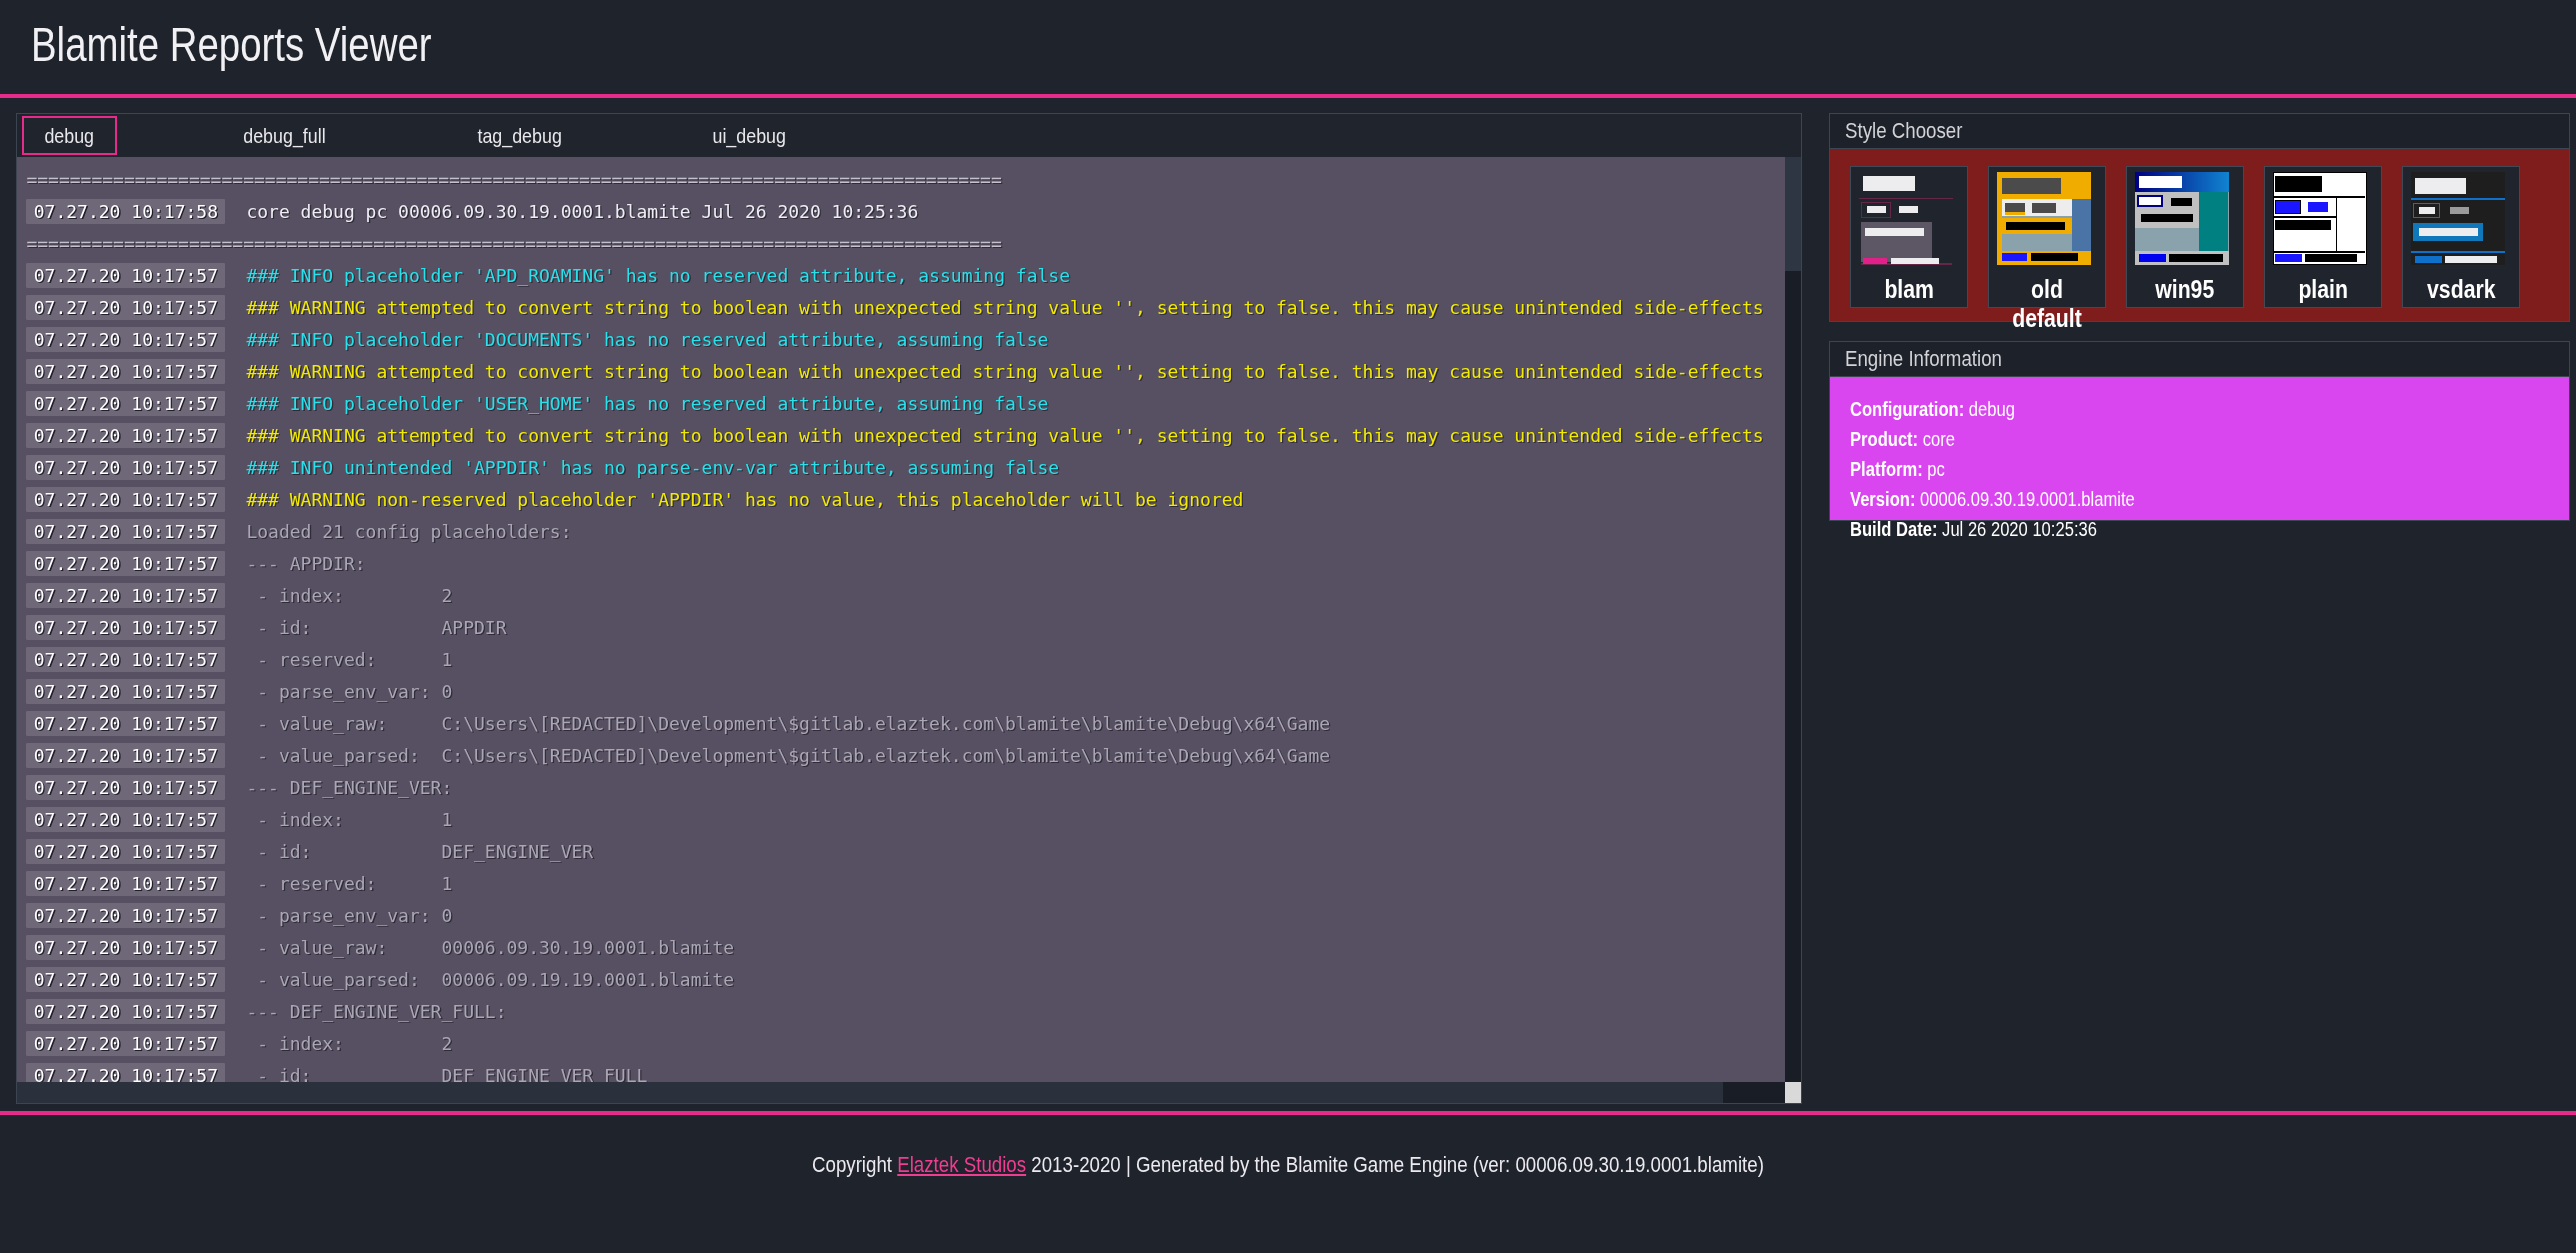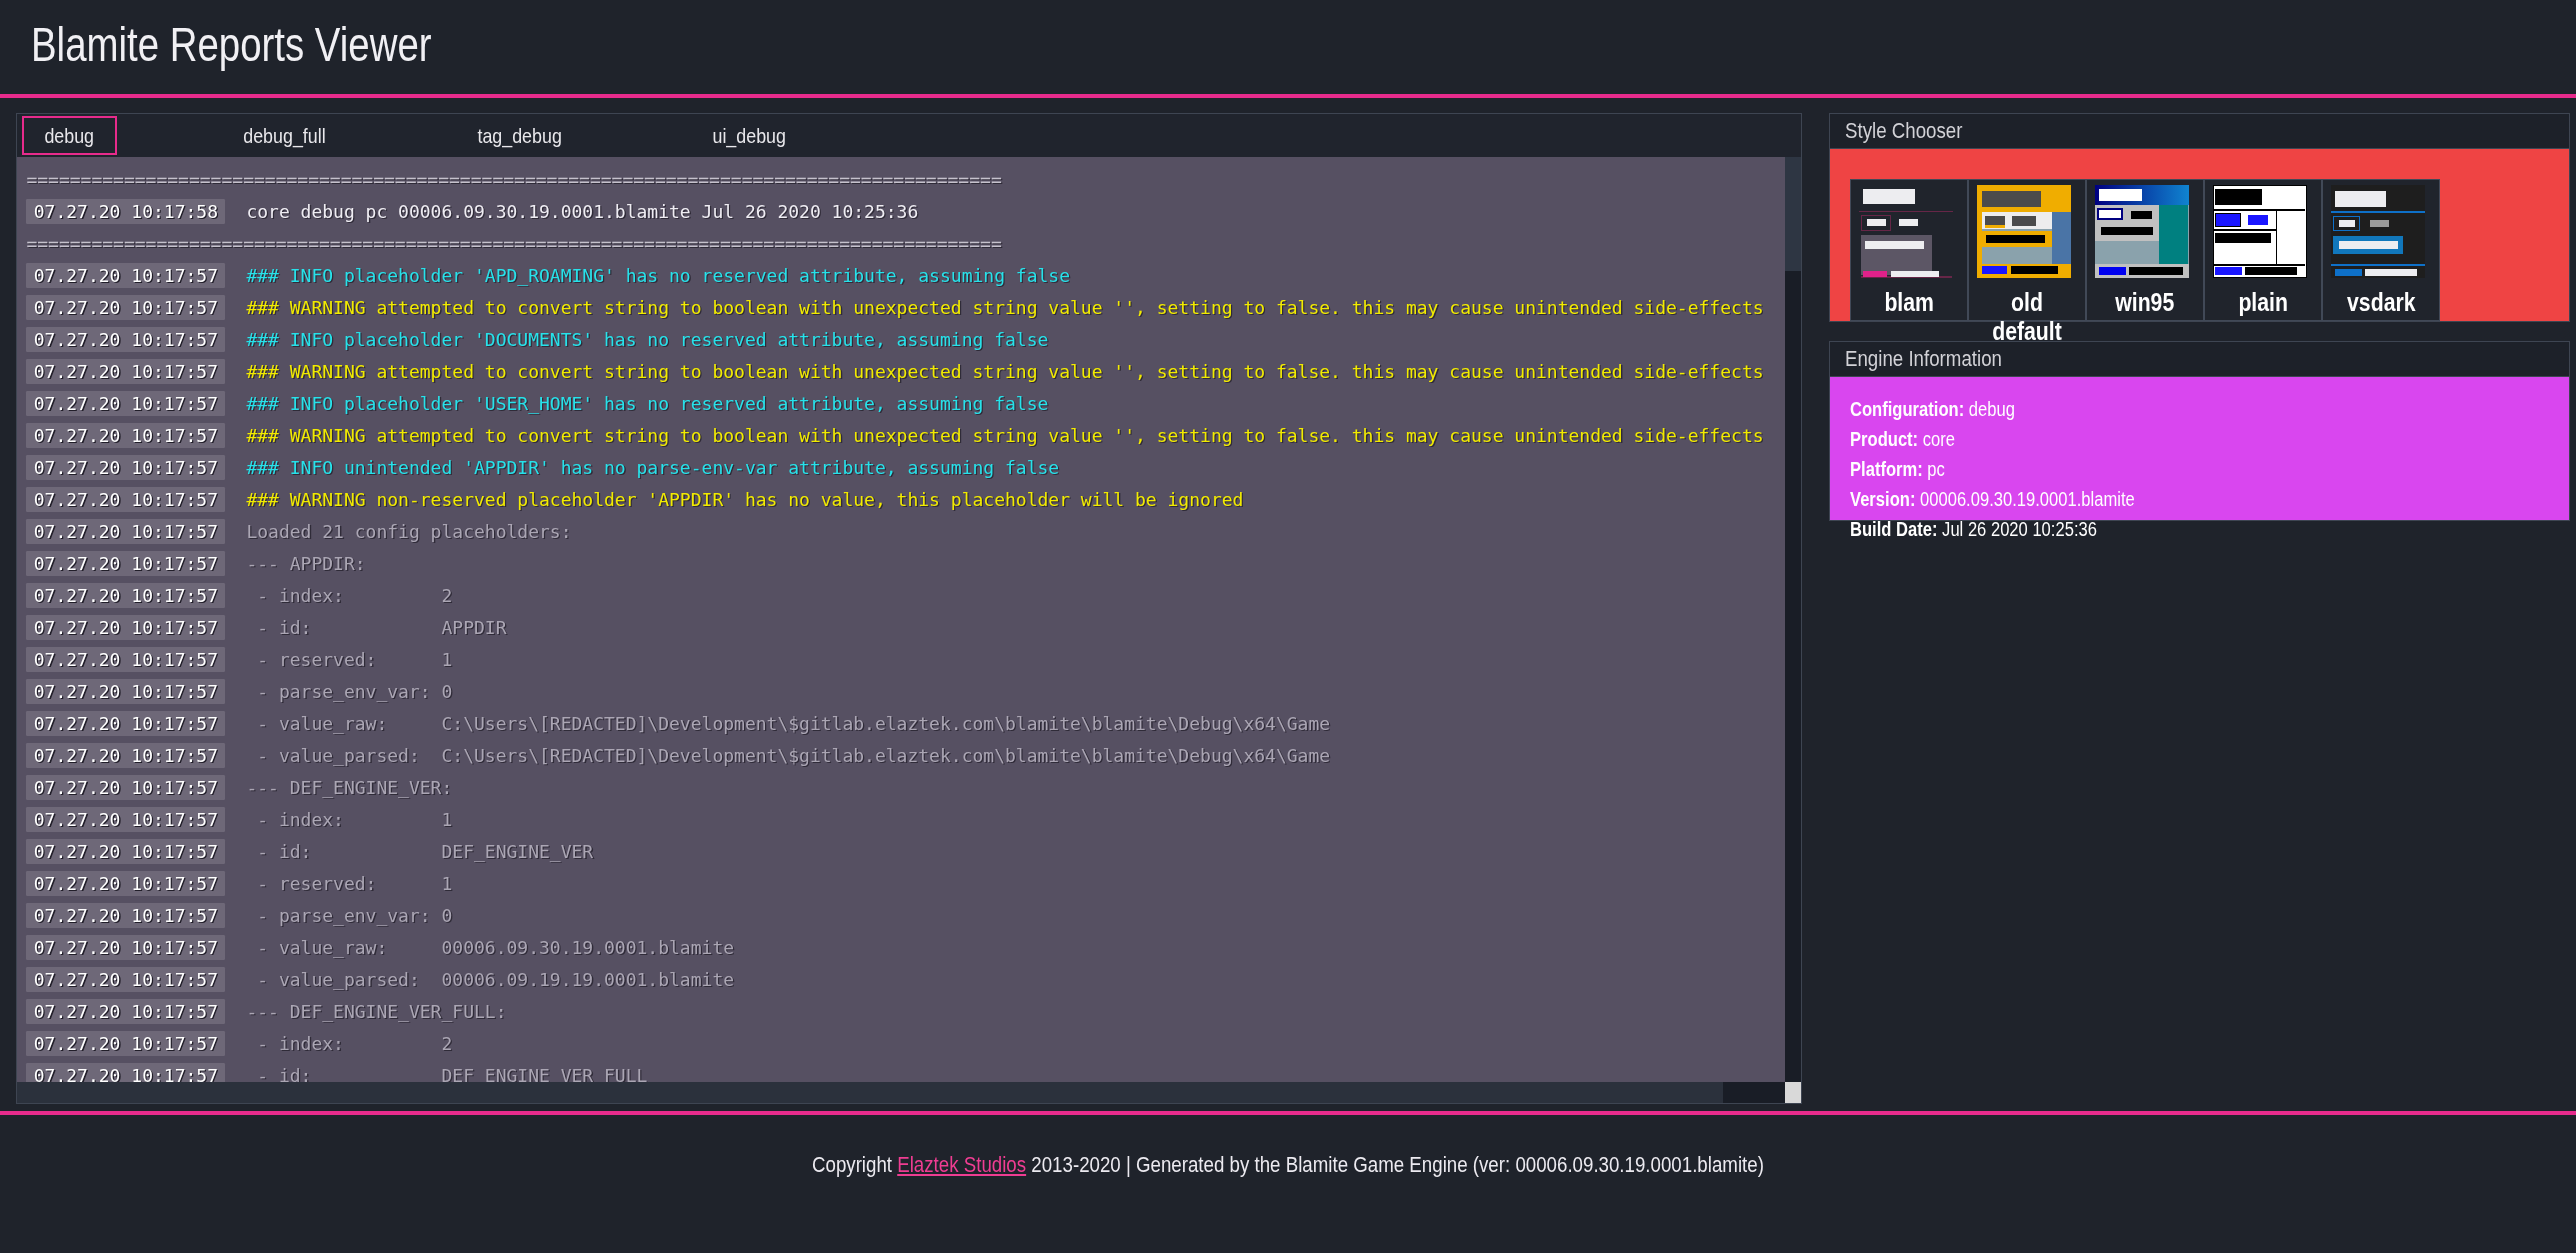--- a/index.html
+++ b/index.html
@@ -40,27 +40,27 @@
   .lvl-plain  { color:#aba6b4; }
 
   
   #v-scrollbar { position:absolute; top:43px; right:0; bottom:21.5px; width:16px; background:#191d26; }
   #v-thumb { position:absolute; top:0; left:0; width:16px; height:114px; background:#2e3643; }
   #h-scrollbar { position:absolute; left:0; right:16px; bottom:0; height:21.5px; background:#191d26; }
   #h-thumb { position:absolute; left:0; top:0; bottom:0; right:62px; background:#2b313c; }
   #scroll-corner { position:absolute; right:0; bottom:0; width:16px; height:21.5px; background:#d9d9d9; }
 
   
-  .panel { position:absolute; left:1829px; width:741px; border:1.3px solid #3e4552; background:#ef4444; }
+  .panel { position:absolute; left:1829px; width:741px; border:1.3px solid #3e4552; background:#7f1d1d; }
   #style-chooser-panel { top:113px; height:209px; }
   #engine-info-panel   { top:341px; height:180px; background:#d946ef; }
   .panel-header { height:35px; background:#1d2129; border-bottom:1.3px solid #3e4552;
                   color:#d2d2d7; font-size:22px; display:flex; align-items:center; padding-left:14.8px; }
   #style-chooser-body { position:absolute; left:0; top:36px; right:0; bottom:0;
-                        display:flex; padding:16px 0 0 20px; gap:0;align-items:flex-end; }
+                        display:flex; padding:16px 0 0 20px; gap:20px; }
   .theme-card { width:118px; height:142px; border:1.3px solid #414957; background:#20242c; cursor:pointer; }
   .theme-thumb { position:relative; width:101px; height:93px; margin:5.4px auto 0 auto; }
   .theme-thumb i { position:absolute; display:block; }
   .theme-label { display:block; text-align:center; margin-top:9.4px; color:#ffffff;
                  font-size:25px; font-weight:bold; }
 
   #engine-info-body { padding:17.4px 0 0 20px; color:#ffffff; font-size:19.5px; line-height:30px; }
   .eng-label { font-weight:bold; }
 
   

